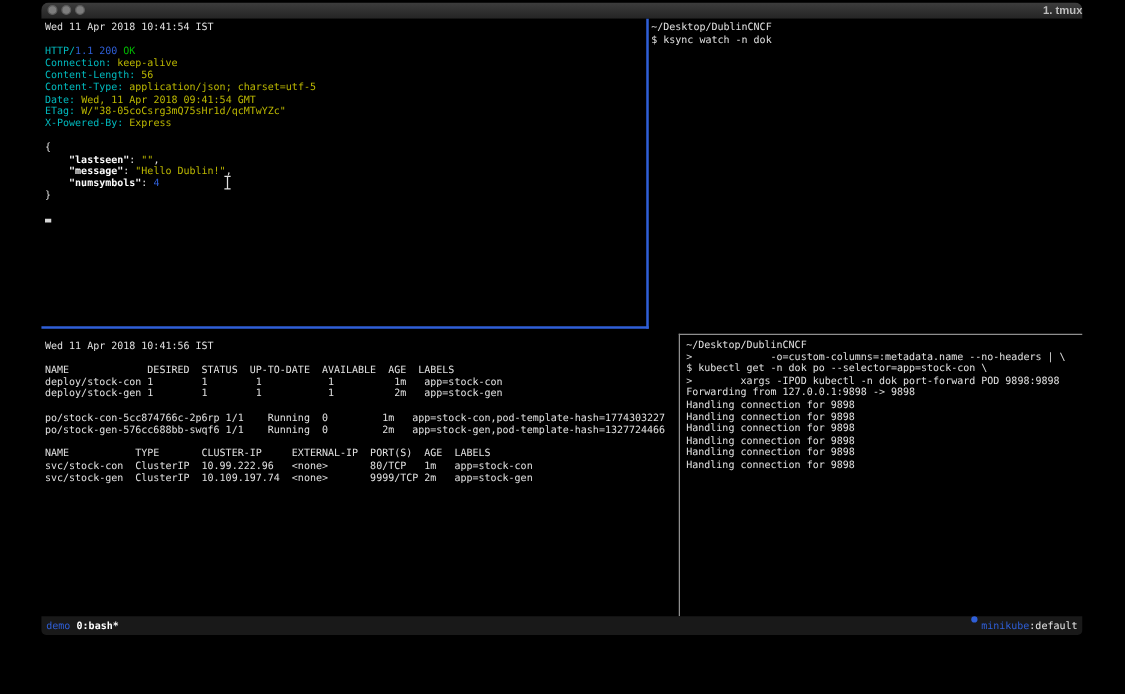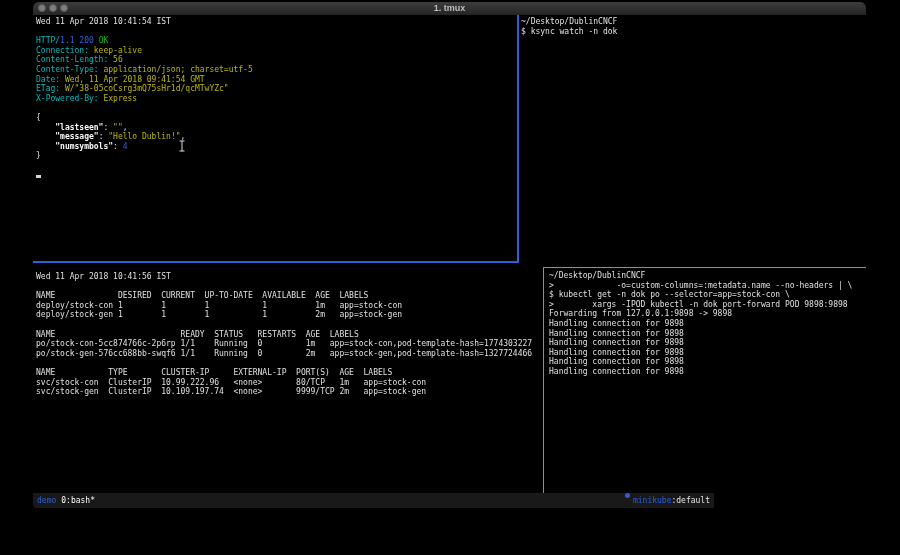--- a/index.html
+++ b/index.html
@@ -7,21 +7,21 @@
     --green:#00b800; --border-gray:#8f8f8f; --status-bg:#191919;
   }
   *{box-sizing:border-box}
   html,body{margin:0;padding:0;background:#000}
   .stage{position:relative;width:900px;height:555px;background:#000;overflow:hidden;
          font-family:"DejaVu Sans Mono",monospace}
   .window{position:absolute;left:33px;top:2px;width:833px;height:506px;
           border-radius:6px 6px 4px 4px;overflow:hidden;background:#000}
   .titlebar{position:absolute;left:0;top:0;width:833px;height:13px;
             background:linear-gradient(#3d3d3d,#242424)}
-  .title{position:absolute;left:0;right:0;top:0;height:13px;line-height:13px;text-align:center;
+  .title{position:absolute;left:0;right:0;top:0;height:13px;line-height:13px;text-align:right;
          font-family:"Liberation Sans",sans-serif;font-size:9px;font-weight:600;color:#bdbdbd}
   .lights{position:absolute;left:5px;top:2px;display:flex;gap:3px}
   .light{width:8px;height:8px;border-radius:50%;background:#7d7d7d;border:1px solid #5c5c5c}
 
   .term{position:absolute;left:0;top:13px;width:833px;height:480px;background:#000;font-size:8px}
   .pane{position:absolute;overflow:hidden}
   .pane-tl{left:0;top:0;width:484px;height:246px;padding:2px 0 0 3px}
   .pane-tr{left:486px;top:0;width:347px;height:252px;padding:2px 0 0 2px}
   .pane-bl{left:0;top:248px;width:510px;height:230px;padding:9px 0 0 3px}
   .pane-br{left:511px;top:253px;width:322px;height:225px;padding:3px 0 0 5px}
@@ -33,24 +33,24 @@
   .green{color:var(--green)}
   .key{color:#fafafa;font-weight:bold}
   .cursor{display:inline-block;width:5px;height:3px;background:#d6d6d6;vertical-align:baseline}
 
   .divider{position:absolute}
   .div-v-blue{left:484px;top:0;width:2px;height:248px;background:var(--accent-blue)}
   .div-h-blue{left:0;top:246px;width:486px;height:2px;background:var(--accent-blue)}
   .div-h-gray{left:510px;top:252px;width:323px;height:1px;background:var(--border-gray)}
   .div-v-gray{left:510px;top:252px;width:1px;height:226px;background:var(--border-gray)}
 
-  .statusbar{position:absolute;left:0;top:491px;width:681px;height:15px;background:var(--status-bg);
+  .statusbar{position:absolute;left:0;top:491px;width:833px;height:15px;background:var(--status-bg);
              display:flex;align-items:center;padding:0 4px;font-size:8px;line-height:15px}
   .sess{color:var(--accent-blue);margin-right:5px}
-  .wintab{color:#ffffff;font-weight:normal}
+  .wintab{color:#ffffff;font-weight:bold}
   .spacer{flex:1}
   .kube{display:flex;align-items:flex-start}
   .kube-dot{width:5px;height:5px;border-radius:50%;background:var(--accent-blue);margin-right:3px}
   .kube-ctx{color:var(--accent-blue)}
   .kube-ns{color:#e8e8e8}
 
   .ibeam{position:absolute;left:145px;top:125px}
 </style>
 </head>
 <body>
@@ -87,25 +87,24 @@
           <div class="line"><span></span></div>
           <div class="line"><span class="cursor"></span></div>
         </div>
       <div class="pane pane-tr">
           <div class="line"><span>~/Desktop/DublinCNCF</span></div>
           <div class="line"><span>$ ksync watch -n dok</span></div>
         </div>
       <div class="pane pane-bl">
           <div class="line"><span>Wed 11 Apr 2018 10:41:56 IST</span></div>
           <div class="line"><span></span></div>
-          <div class="line"><span>NAME             DESIRED  CURRENT  UP-TO-DATE  AVAILABLE  AGE  LABELS</span></div>
+          <div class="line"><span>NAME             DESIRED  STATUS  UP-TO-DATE  AVAILABLE  AGE  LABELS</span></div>
           <div class="line"><span>deploy/stock-con 1        1        1           1          1m   app=stock-con</span></div>
           <div class="line"><span>deploy/stock-gen 1        1        1           1          2m   app=stock-gen</span></div>
           <div class="line"><span></span></div>
-          <div class="line"><span>NAME                          READY  STATUS   RESTARTS  AGE  LABELS</span></div>
           <div class="line"><span>po/stock-con-5cc874766c-2p6rp 1/1    Running  0         1m   app=stock-con,pod-template-hash=1774303227</span></div>
           <div class="line"><span>po/stock-gen-576cc688bb-swqf6 1/1    Running  0         2m   app=stock-gen,pod-template-hash=1327724466</span></div>
           <div class="line"><span></span></div>
           <div class="line"><span>NAME           TYPE       CLUSTER-IP     EXTERNAL-IP  PORT(S)  AGE  LABELS</span></div>
           <div class="line"><span>svc/stock-con  ClusterIP  10.99.222.96   &lt;none&gt;       80/TCP   1m   app=stock-con</span></div>
           <div class="line"><span>svc/stock-gen  ClusterIP  10.109.197.74  &lt;none&gt;       9999/TCP 2m   app=stock-gen</span></div>
         </div>
       <div class="pane pane-br">
           <div class="line"><span>~/Desktop/DublinCNCF</span></div>
           <div class="line"><span>&gt;             -o=custom-columns=:metadata.name --no-headers | \</span></div>

